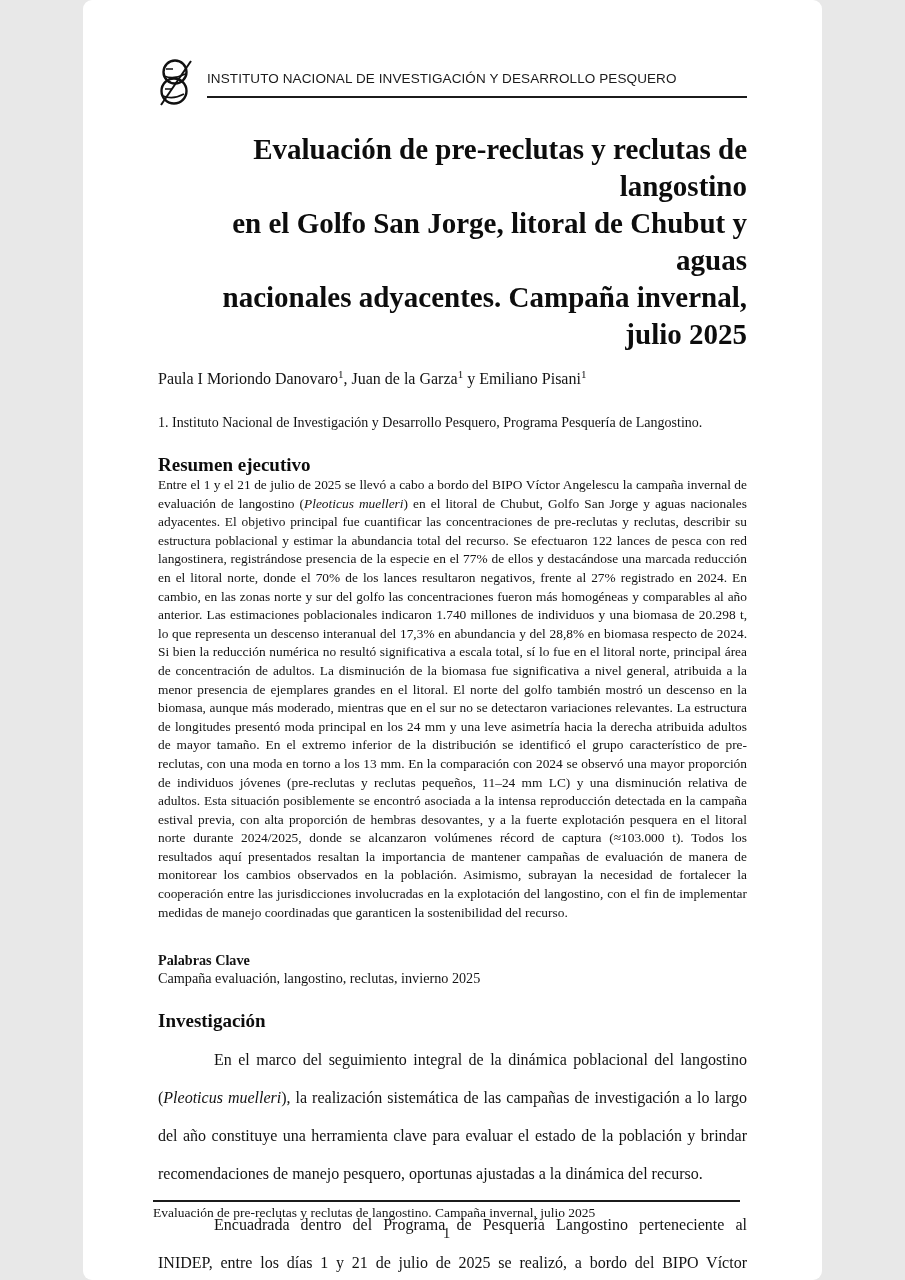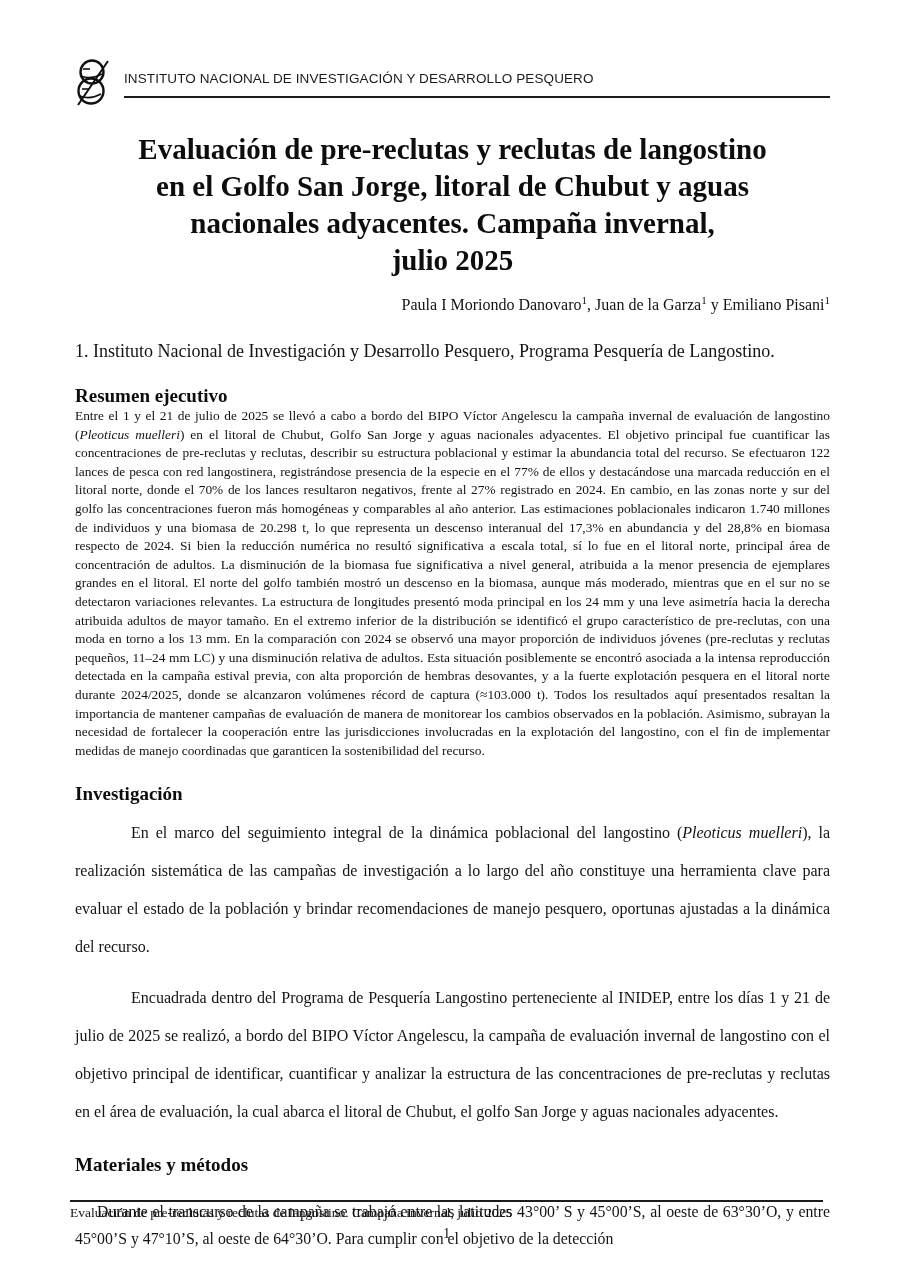--- a/index.html
+++ b/index.html
@@ -1,25 +1,26 @@
 <!DOCTYPE html>
 <html lang="es"><head>
 <meta charset="utf-8">
 <style>
   html, body { margin: 0; padding: 0; background: #e8e8e8; }
   .page {
     position: relative;
-    width: 905px;
+    width: 739px;
     height: 1280px;
     margin: 0 auto;
     background: #ffffff;
     color: #131313;
     font-family: "Liberation Serif", serif;
     overflow: hidden;
     box-sizing: border-box;
+    border-radius: 9px;
   }
   .content { padding: 56px 75px 0 75px; }
 
   
   .header { display: flex; align-items: flex-start; }
   .logo-box { flex: 0 0 auto; width: 40px; height: 50px; margin-top: 2px; }
   .logo-box svg { width: 40px; height: 50px; display: block; }
   .header-text-wrap {
     flex: 1;
     margin-left: 9px;
@@ -30,29 +31,29 @@
     font-family: "Liberation Sans", sans-serif;
     font-size: 13.5px;
     letter-spacing: 0.1px;
     color: #1b1b1b;
     white-space: nowrap;
   }
 
   
   .doc-title {
     margin-top: 23px;
-    text-align: center;
+    text-align: right;
     font-weight: bold;
     font-size: 29px;
     line-height: 37px;
     color: #0d0d0d;
   }
-  .authors { margin-top: 17px; text-align: right; font-size: 16px; }
+  .authors { margin-top: 17px; text-align: left; font-size: 16px; }
   .authors sup { font-size: 11px; line-height: 0; }
-  .affiliation { margin-top: 27px; font-size: 18px; }
+  .affiliation { margin-top: 27px; font-size: 14px; }
 
   
   .section-heading {
     font-size: 19px;
     font-weight: bold;
     margin: 23px 0 0 0;
     color: #0d0d0d;
   }
 
   
@@ -124,20 +125,24 @@
       <div>julio 2025</div>
     </div>
 
     <div class="authors"><span>Paula I Moriondo Danovaro</span><sup>1</sup><span>, Juan de la Garza</span><sup>1</sup><span> y Emiliano Pisani</span><sup>1</sup></div>
 
     <div class="affiliation">1. Instituto Nacional de Investigación y Desarrollo Pesquero, Programa Pesquería de Langostino.</div>
 
     <div class="section-heading">Resumen ejecutivo</div>
     <div class="resumen-para"><span>Entre el 1 y el 21 de julio de 2025 se llevó a cabo a bordo del BIPO Víctor Angelescu la campaña invernal de evaluación de langostino (</span><i>Pleoticus muelleri</i><span>) en el litoral de Chubut, Golfo San Jorge y aguas nacionales adyacentes. El objetivo principal fue cuantificar las concentraciones de pre-reclutas y reclutas, describir su estructura poblacional y estimar la abundancia total del recurso. Se efectuaron 122 lances de pesca con red langostinera, registrándose presencia de la especie en el 77% de ellos y destacándose una marcada reducción en el litoral norte, donde el 70% de los lances resultaron negativos, frente al 27% registrado en 2024. En cambio, en las zonas norte y sur del golfo las concentraciones fueron más homogéneas y comparables al año anterior. Las estimaciones poblacionales indicaron 1.740 millones de individuos y una biomasa de 20.298 t, lo que representa un descenso interanual del 17,3% en abundancia y del 28,8% en biomasa respecto de 2024. Si bien la reducción numérica no resultó significativa a escala total, sí lo fue en el litoral norte, principal área de concentración de adultos. La disminución de la biomasa fue significativa a nivel general, atribuida a la menor presencia de ejemplares grandes en el litoral. El norte del golfo también mostró un descenso en la biomasa, aunque más moderado, mientras que en el sur no se detectaron variaciones relevantes. La estructura de longitudes presentó moda principal en los 24 mm y una leve asimetría hacia la derecha atribuida adultos de mayor tamaño. En el extremo inferior de la distribución se identificó el grupo característico de pre-reclutas, con una moda en torno a los 13 mm. En la comparación con 2024 se observó una mayor proporción de individuos jóvenes (pre-reclutas y reclutas pequeños, 11–24 mm LC) y una disminución relativa de adultos. Esta situación posiblemente se encontró asociada a la intensa reproducción detectada en la campaña estival previa, con alta proporción de hembras desovantes, y a la fuerte explotación pesquera en el litoral norte durante 2024/2025, donde se alcanzaron volúmenes récord de captura (≈103.000 t). Todos los resultados aquí presentados resaltan la importancia de mantener campañas de evaluación de manera de monitorear los cambios observados en la población. Asimismo, subrayan la necesidad de fortalecer la cooperación entre las jurisdicciones involucradas en la explotación del langostino, con el fin de implementar medidas de manejo coordinadas que garanticen la sostenibilidad del recurso.</span></div>
 
+    <div class="keywords-block">
+      <div class="keywords-heading">Palabras Clave</div>
+      <div class="keywords-text">Campaña evaluación, langostino, reclutas, invierno 2025</div>
+    </div>
 
     <div class="section-heading">Investigación</div>
     <p class="body-para"><span>En el marco del seguimiento integral de la dinámica poblacional del langostino (</span><i>Pleoticus muelleri</i><span>), la realización sistemática de las campañas de investigación a lo largo del año constituye una herramienta clave para evaluar el estado de la población y brindar recomendaciones de manejo pesquero, oportunas ajustadas a la dinámica del recurso.</span></p>
     <p class="body-para">Encuadrada dentro del Programa de Pesquería Langostino perteneciente al INIDEP, entre los días 1 y 21 de julio de 2025 se realizó, a bordo del BIPO Víctor Angelescu, la campaña de evaluación invernal de langostino con el objetivo principal de identificar, cuantificar y analizar la estructura de las concentraciones de pre-reclutas y reclutas en el área de evaluación, la cual abarca el litoral de Chubut, el golfo San Jorge y aguas nacionales adyacentes.</p>
 
     <div class="section-heading">Materiales y métodos</div>
     <p class="materials-para">Durante el transcurso de la campaña se trabajó entre las latitudes 43°00’ S y 45°00’S, al oeste de 63°30’O, y entre 45°00’S y 47°10’S, al oeste de 64°30’O. Para cumplir con el objetivo de la detección</p>
 
   </div>
 

